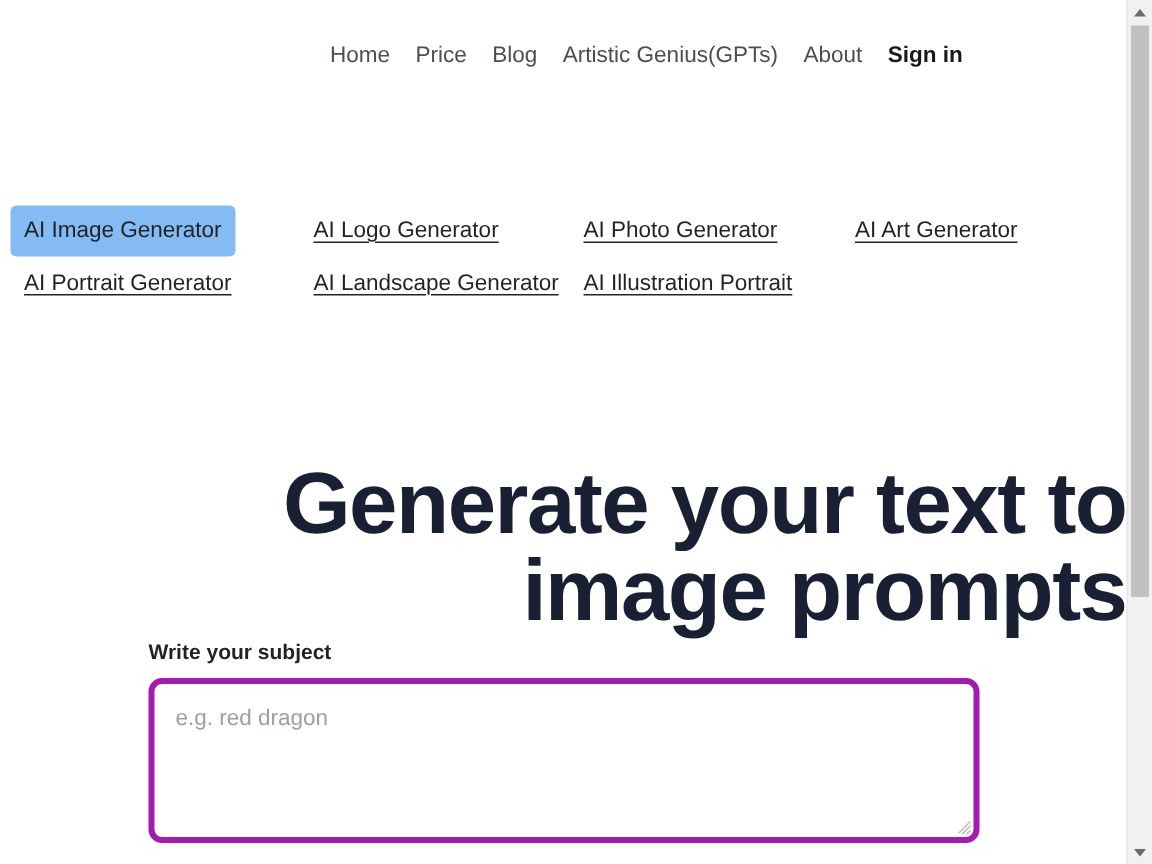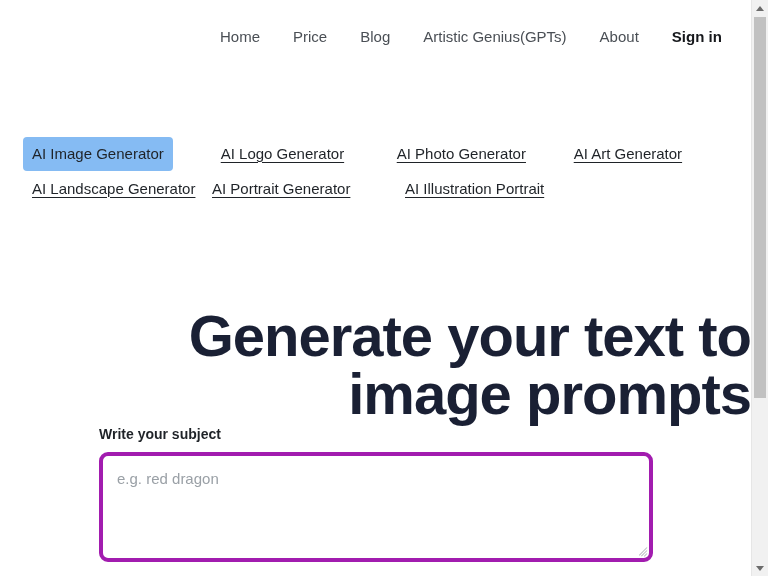--- a/index.html
+++ b/index.html
@@ -31,21 +31,21 @@
     position: absolute;
     left: 0;
     top: 22px;
     width: 751px;
     height: 30px;
   }
   .nav-list {
     display: flex;
     align-items: center;
     padding-left: 220px;
-    gap: 33px;
+    gap: 17px;
     height: 30px;
   }
   .nav-link {
     font-size: 15px;
     color: #4a4f55;
     text-decoration: none;
     white-space: nowrap;
     line-height: 20px;
     cursor: pointer;
   }
@@ -58,21 +58,20 @@
   #categories {
     position: absolute;
     left: 16px;
     top: 136px;
     width: 720px;
   }
   .cat-row {
     display: flex;
     align-items: center;
     height: 35px;
-    margin-left: 16px;
   }
   .cat-cell {
     display: flex;
     align-items: center;
     box-sizing: border-box;
   }
   .cat-col-1 { width: 193px; }
   .cat-col-2 { width: 180px; }
   .cat-col-3 { width: 181px; }
   .cat-col-4 { width: 166px; }
@@ -241,25 +240,25 @@
         <a class="cat-link">AI Logo Generator</a>
       </div>
       <div class="cat-cell cat-col-3">
         <a class="cat-link">AI Photo Generator</a>
       </div>
       <div class="cat-cell cat-col-4">
         <a class="cat-link">AI Art Generator</a>
       </div>
     </div>
     <div class="cat-row">
+      <div class="cat-cell cat-col-1">
+        <a class="cat-link">AI Portrait Generator</a>
+      </div>
       <div class="cat-cell cat-col-2">
         <a class="cat-link">AI Landscape Generator</a>
-      </div>
-      <div class="cat-cell cat-col-1">
-        <a class="cat-link">AI Portrait Generator</a>
       </div>
       <div class="cat-cell cat-col-3">
         <a class="cat-link">AI Illustration Portrait</a>
       </div>
     </div>
   </div>
 
   <h1 id="hero-title">
     <span class="line">Generate your text to</span>
     <span class="line">image prompts</span>

